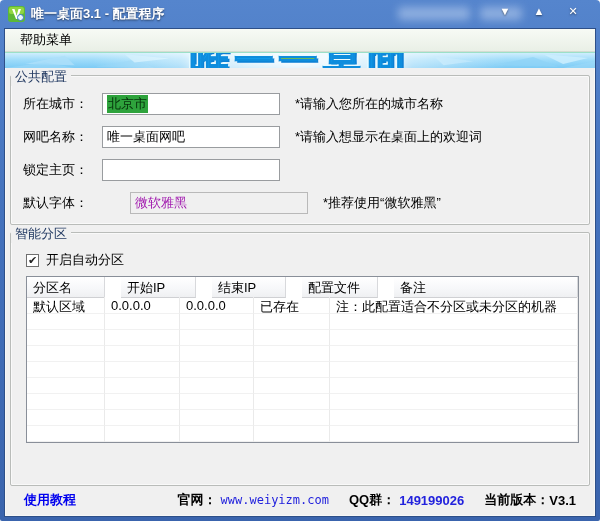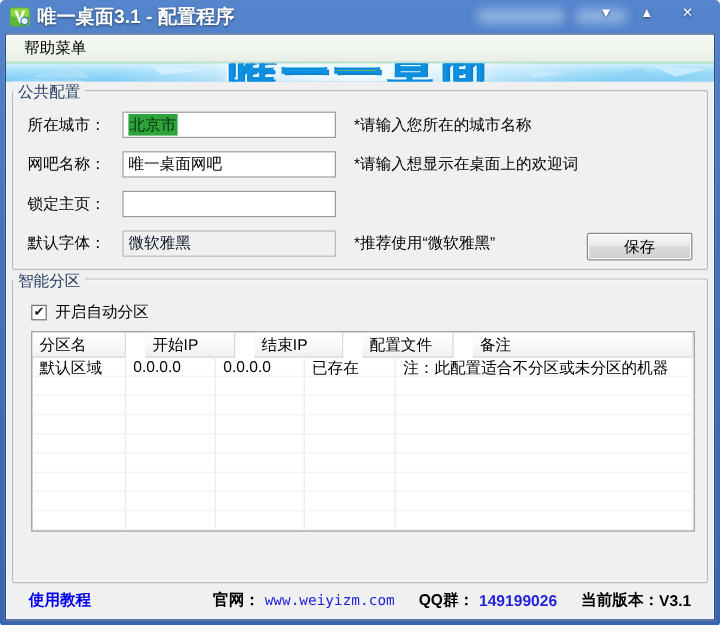--- a/index.html
+++ b/index.html
@@ -10,21 +10,21 @@
     background:linear-gradient(180deg,#5585cd 0%,#4472bd 40%,#3a64ad 100%);
     border-radius:4px 4px 2px 2px;
     padding:28px 4px 4px 4px;
   }
   
   .titlebar {
     position:absolute; top:0; left:0; right:0; height:28px;
     display:flex; align-items:center; padding:0 10px 0 8px;
   }
   .app-icon { width:17px; height:16px; margin-right:6px; flex:0 0 auto; }
-  .title-text { color:#ffffff; font-size:16px; font-weight:bold; text-shadow:0 1px 2px rgba(0,0,0,.55); }
+  .title-text { color:#ffffff; font-size:13px; font-weight:bold; text-shadow:0 1px 2px rgba(0,0,0,.55); }
   .blur1,.blur2 { position:absolute; top:7px; height:13px; border-radius:4px;
     background:rgba(190,210,240,.55); filter:blur(4px); }
   .blur1 { left:398px; width:72px; }
   .blur2 { left:480px; width:42px; }
   .win-btns { position:absolute; right:18px; top:3px; display:flex; gap:16px; }
   .win-btn { color:#ffffff; font-size:11px; width:18px; height:16px; line-height:16px;
     text-align:center; cursor:default; text-shadow:0 1px 2px rgba(0,0,0,.5); }
 
   
   .client {
@@ -70,21 +70,21 @@
   .group2 { height:254px; padding:14px 8px 8px 8px; display:flex; flex-direction:column; }
 
   .field-row { display:flex; align-items:center; height:22px; margin-bottom:11px; }
   .field-label { width:79px; font-size:13px; color:#000; }
   .tb {
     width:178px; height:22px; border:1px solid #999c9f; background:#fff;
     font-size:13px; padding:1px 4px; font-family:inherit; color:#000;
   }
   .tb.fake { display:flex; align-items:center; }
   .sel-text { background:#2ea33c; color:#06310b; padding:0 1px; font-size:13px; }
-  .tb[disabled], .tb.disabled { background:#f0f0f0; color:#0f172a; border-color:#b9b9b9; }
+  .tb[disabled], .tb.disabled { background:#f0f0f0; color:#a21caf; border-color:#b9b9b9;margin-left:28px; }
   .hint { margin-left:15px; font-size:13px; color:#000; white-space:nowrap; }
 
   .save-btn {
     position:absolute; right:12px; bottom:7px; width:88px; height:23px;
     border:1px solid #8a8a8a; border-radius:2px; font-size:13px; font-family:inherit;
     background:linear-gradient(180deg,#f6f6f6,#ebebeb 45%,#dcdcdc 50%,#cfcfcf);
     box-shadow:inset 0 0 0 1px rgba(255,255,255,.8);
   }
 
   .checkbox-row { display:flex; align-items:center; margin:4px 0 7px 7px; }
@@ -184,21 +184,20 @@
           <span class="field-label">锁定主页：</span>
           <input class="tb" type="text" value="" style="">
         </div>
 
         <div class="field-row">
           <span class="field-label">默认字体：</span>
           <input class="tb disabled" type="text" disabled="" value="微软雅黑" style="">
           <span class="hint">*推荐使用“微软雅黑”</span>
         </div>
 
-        <button class="save-btn">保存</button>
       </div>
 
       <div class="groupbox group2">
         <span class="group-title">智能分区</span>
 
         <div class="checkbox-row">
           <span class="checkbox-box">
               <span>✔</span>
             </span>
           <span class="checkbox-label">开启自动分区</span>

